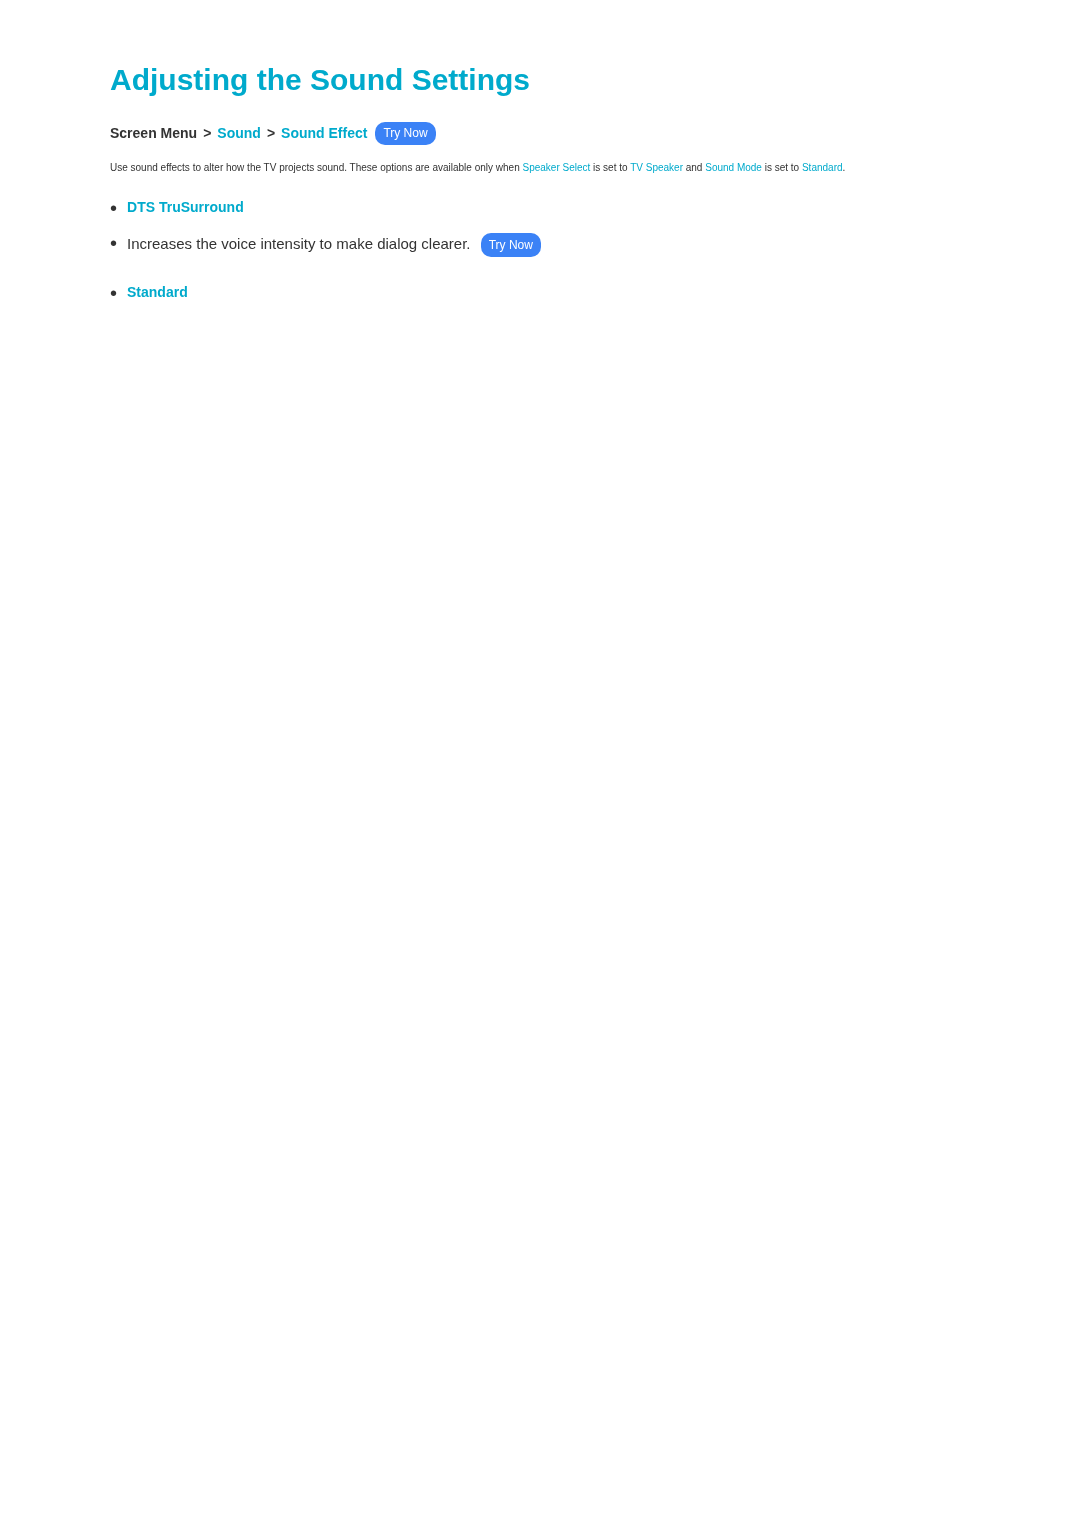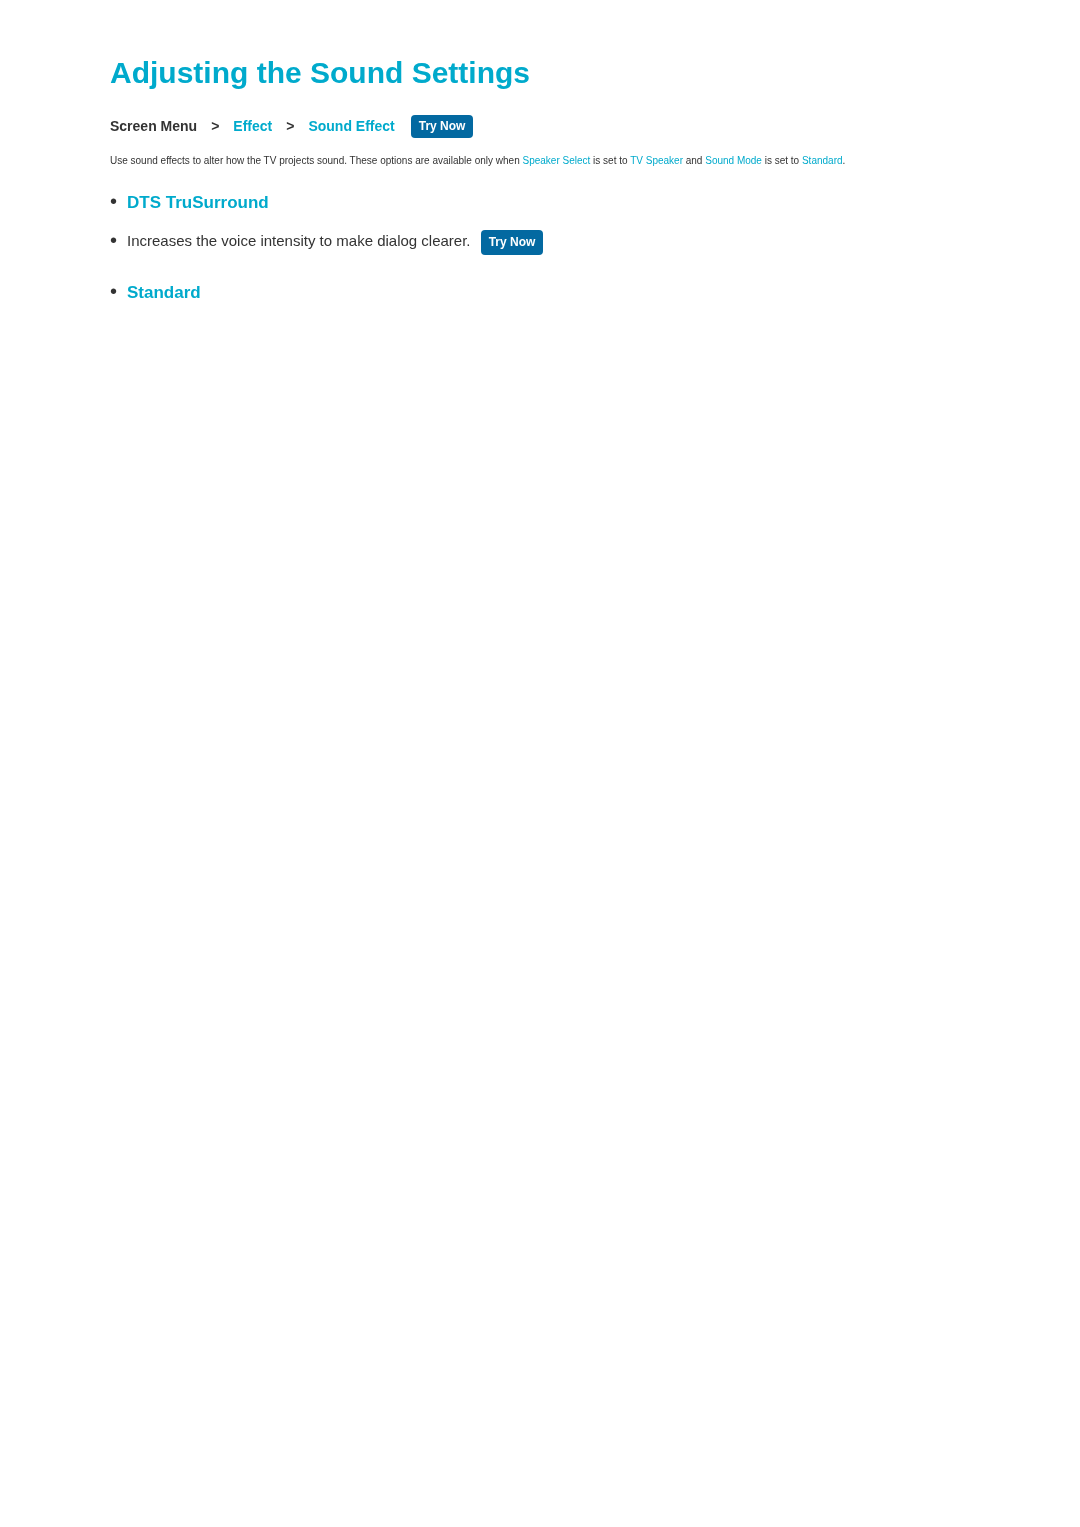--- a/index.html
+++ b/index.html
@@ -11,60 +11,60 @@
     body {
       font-family: Arial, sans-serif;
       background: #ffffff;
       color: #333333;
       font-size: 15px;
       line-height: 1.6;
     }
 
     .page-container {
       max-width: 960px;
-      margin: 9px auto;
-      padding: 40px 50px;
+      margin: 0 auto;
+      padding: 56px 50px;
     }
 
     .page-title {
       font-size: 30px;
       font-weight: bold;
       color: #00aacc;
       margin-bottom: 18px;
     }
 
     .breadcrumb {
       font-size: 14px;
       font-weight: bold;
       color: #333333;
       margin-bottom: 14px;
       display: flex;
       align-items: center;
       flex-wrap: wrap;
-      gap: 10px;
+      gap: 2px;
     }
 
     .breadcrumb-separator {
       color: #333333;
       margin: 0 4px;
       font-weight: bold;
     }
 
     .breadcrumb-link {
       color: #00aacc;
     }
 
     .try-now-badge {
       display: inline-block;
-      background-color: #0369a1;
+      background-color: #3b82f6;
       color: #ffffff;
       font-size: 12px;
-      font-weight: bold;
+      font-weight: normal;
       padding: 2px 8px;
-      border-radius: 4px;
+      border-radius: 10px;
       margin-left: 6px;
       cursor: pointer;
       white-space: nowrap;
     }
 
     .intro-text {
       font-size: 10px;
       color: #333333;
       margin-bottom: 20px;
       line-height: 1.7;
@@ -94,21 +94,21 @@
       margin-top: -2px;
       line-height: 1.4;
     }
 
     .bullet-content {
       flex: 1;
     }
 
     .bullet-title {
       color: #00aacc;
-      font-size: 17px;
+      font-size: 14px;
       font-weight: bold;
       margin-bottom: 6px;
     }
 
     .bullet-description {
       font-size: 15px;
       color: #333333;
       line-height: 1.7;
       margin-bottom: 18px;
     }
@@ -116,21 +116,21 @@
 </head>
 <body>
 
 <div class="page-container">
 
   <h1 class="page-title">Adjusting the Sound Settings</h1>
 
   <div class="breadcrumb">
     <span>Screen Menu</span>
     <span class="breadcrumb-separator">&gt;</span>
-    <span class="breadcrumb-link">Effect</span>
+    <span class="breadcrumb-link">Sound</span>
     <span class="breadcrumb-separator">&gt;</span>
     <span class="breadcrumb-link">Sound Effect</span>
     <span class="try-now-badge">Try Now</span>
   </div>
 
   <p class="intro-text">
     <span>Use sound effects to alter how the TV projects sound. These options are available only when </span><span class="inline-link">Speaker Select</span><span> is set to </span><span class="inline-link">TV Speaker</span><span> and </span><span class="inline-link">Sound Mode</span><span> is set to </span><span class="inline-link">Standard</span>.
   </p>
 
   <ul class="bullet-list">

